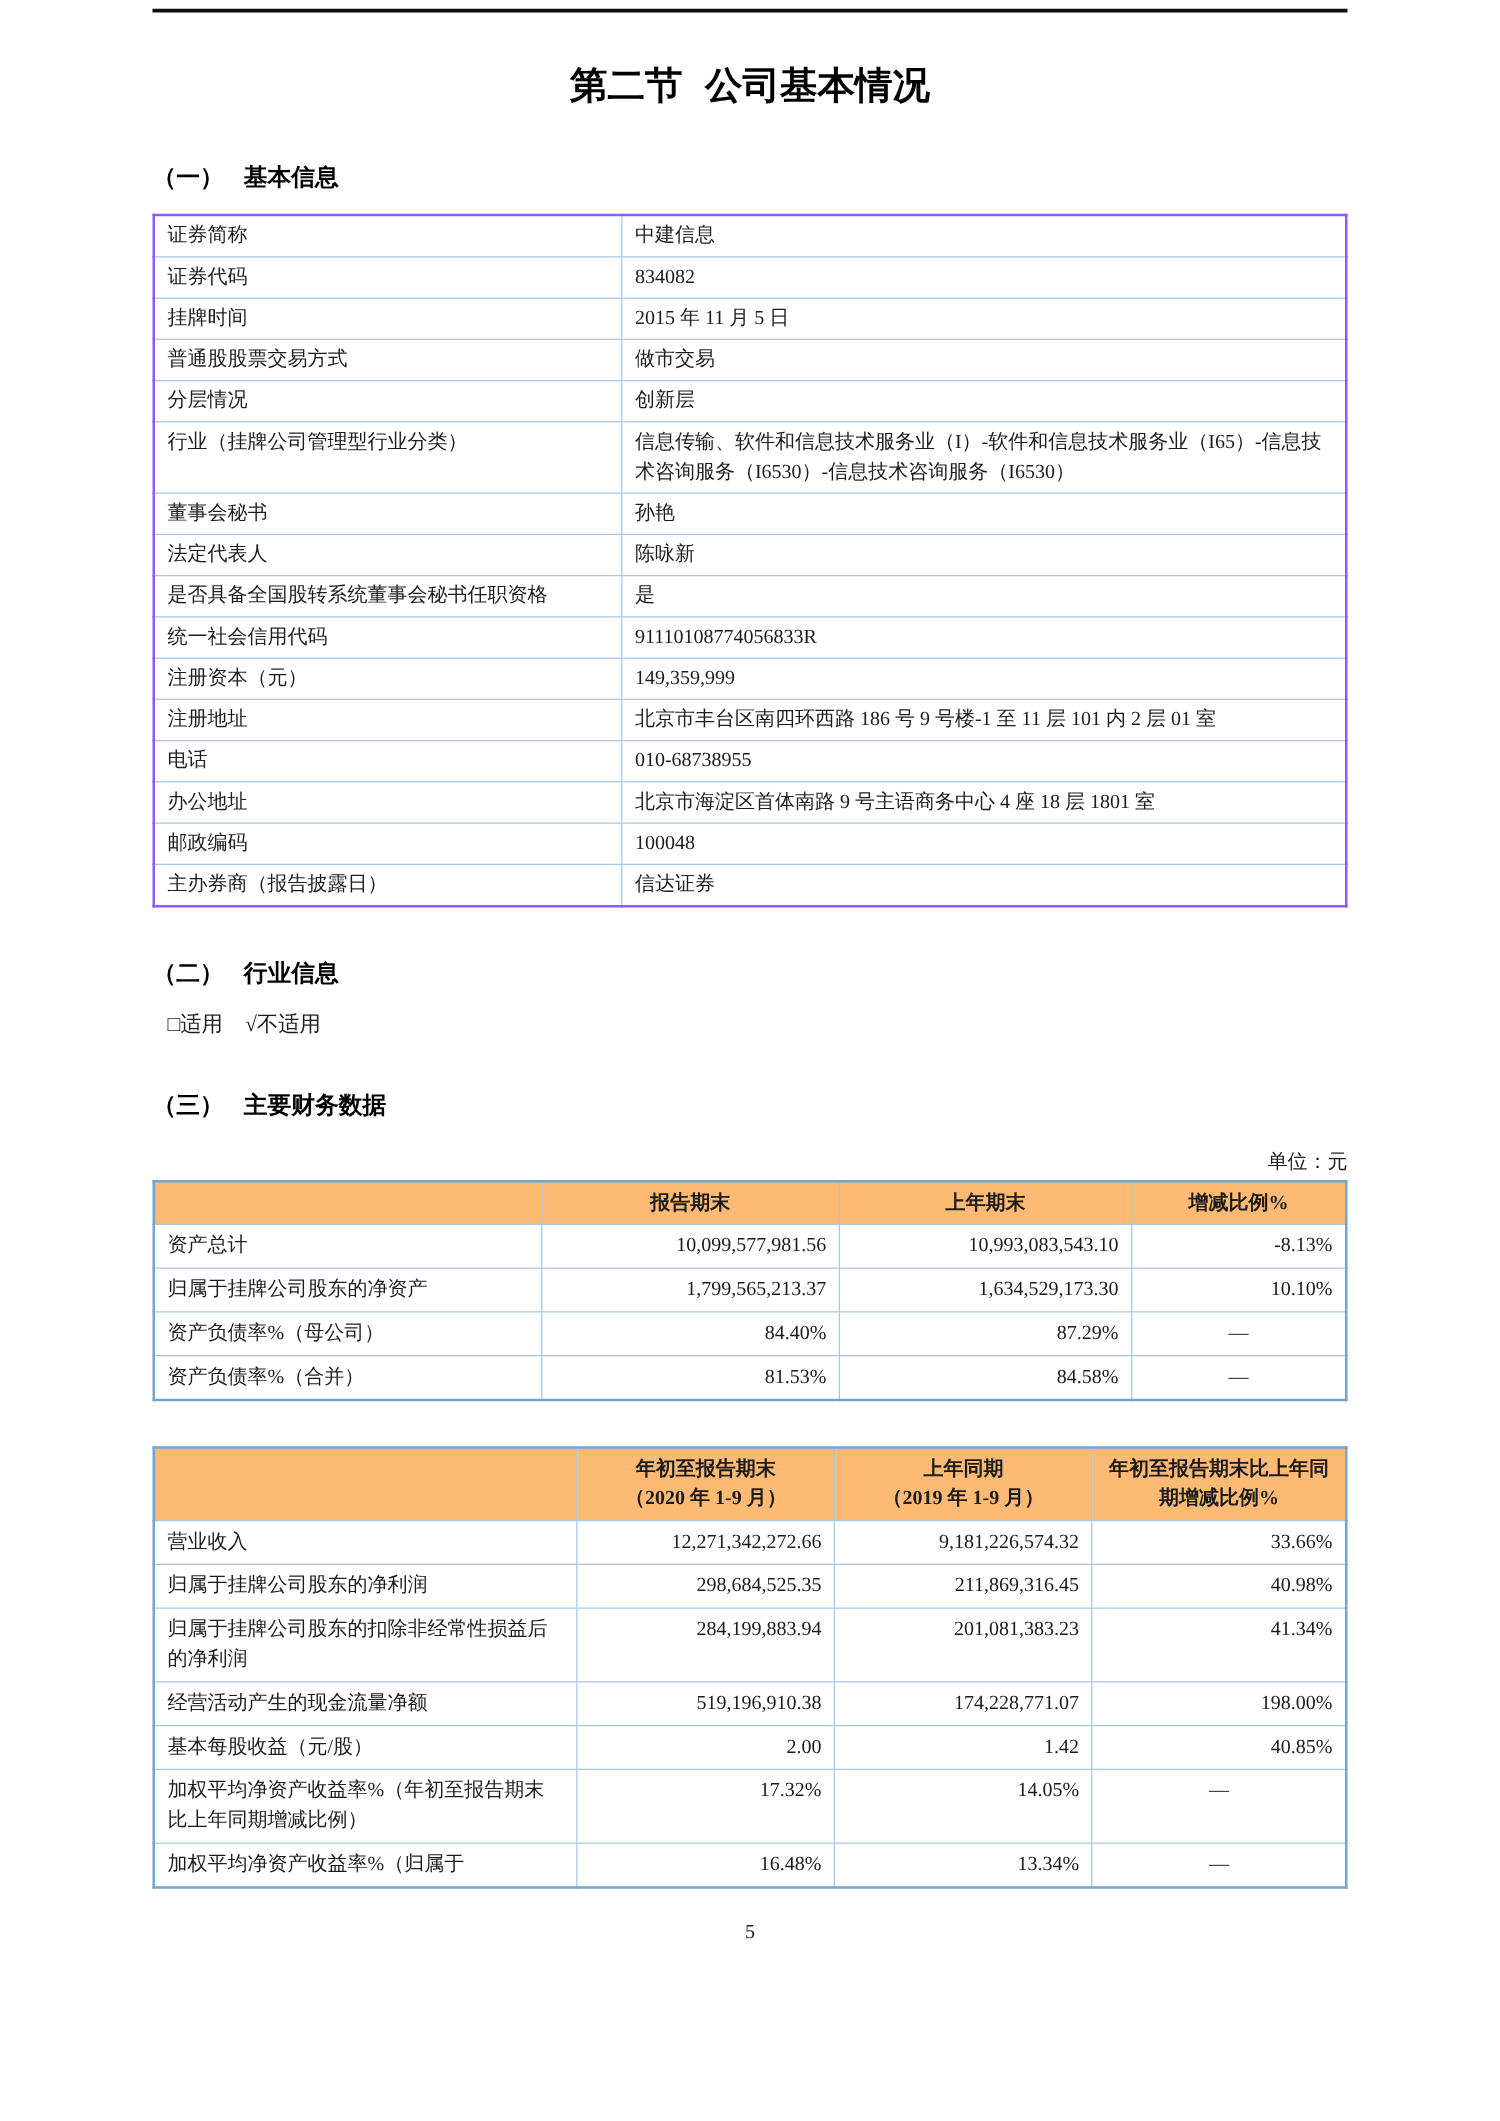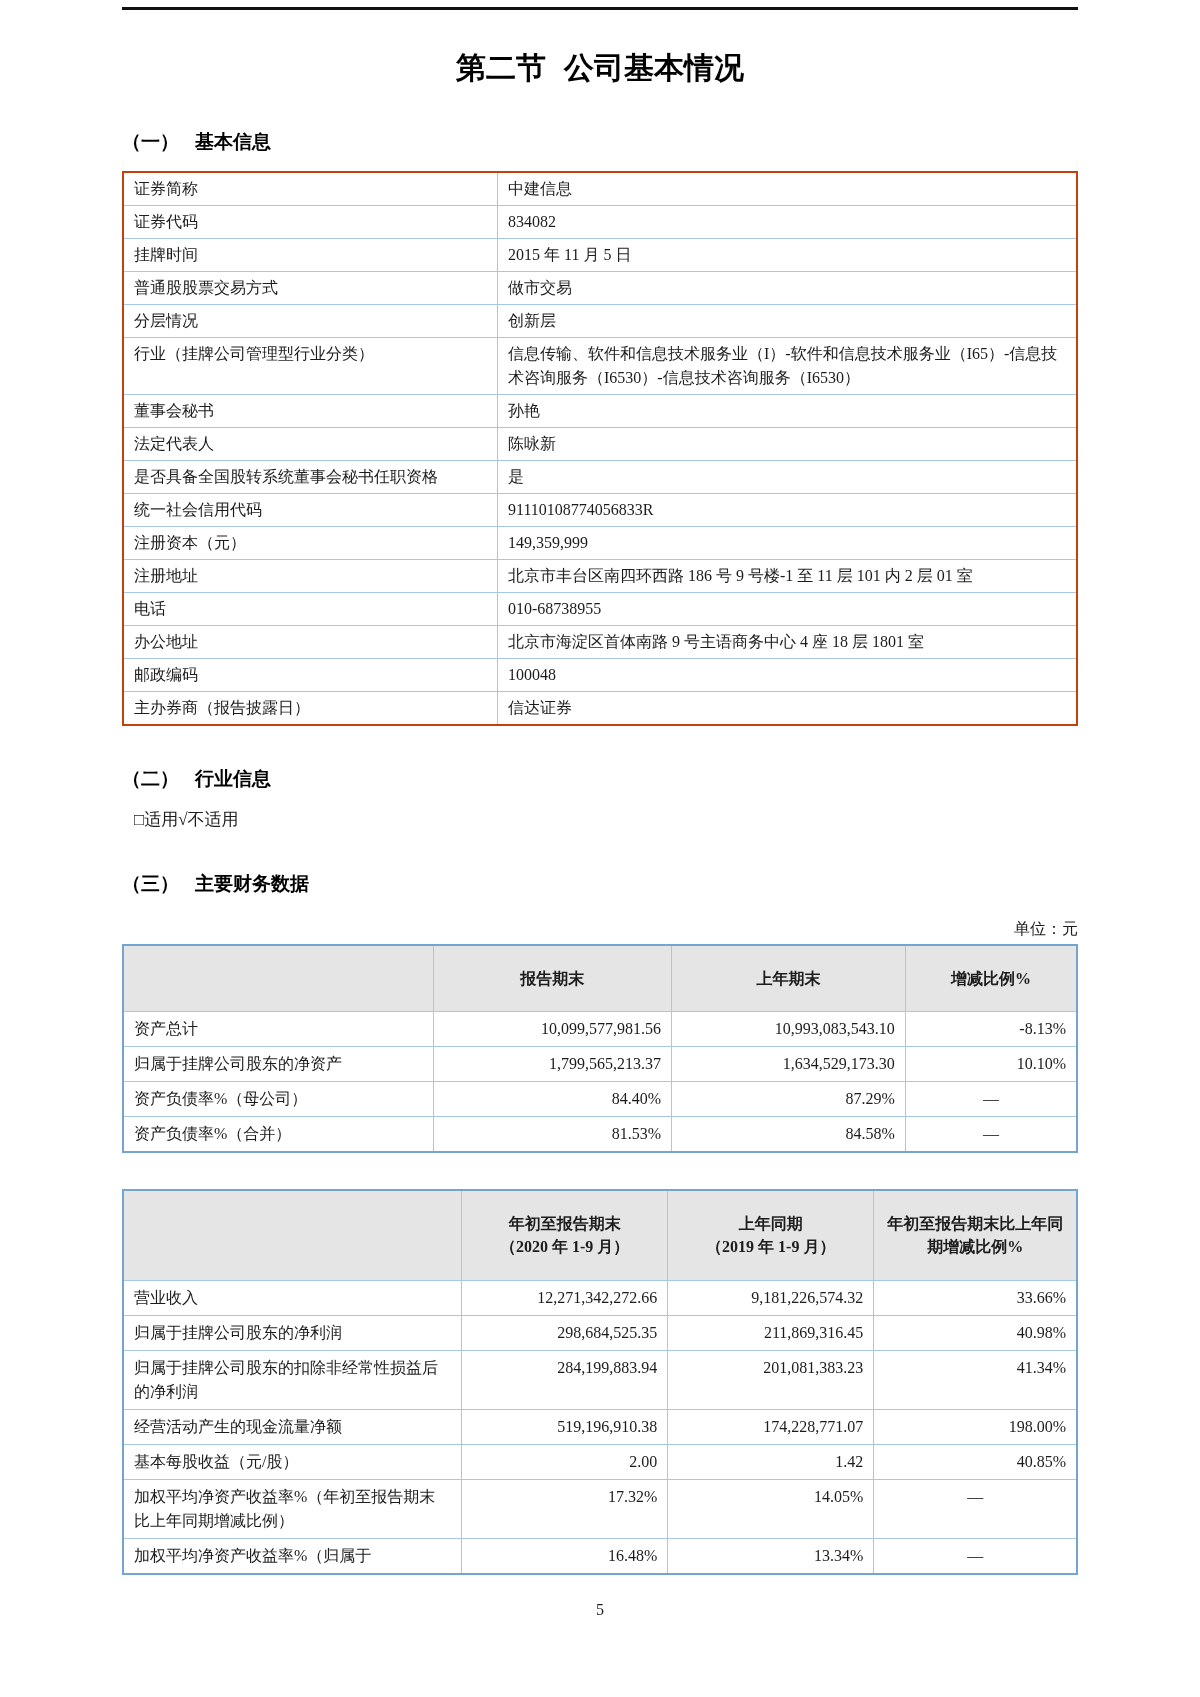--- a/index.html
+++ b/index.html
@@ -18,33 +18,33 @@
   .doc-title{
     margin-top:38px;text-align:center;font-size:30px;font-weight:bold;
     font-family:Liberation Mono, monospace;color:#000;
   }
   .sec-heading{
     margin-top:40px;font-size:19px;font-weight:bold;
     font-family:"Liberation Sans","DejaVu Sans",sans-serif;color:#000;
   }
   .sec-heading .sec-num{margin-right:16px;}
   .applicability{margin-top:16px;font-size:17px;color:#1c1c1c;}
-  .applicability .opt{margin-right:0;padding-left:12px;}
+  .applicability .opt{margin-right:18px;padding-left:12px;}
   table{border-collapse:collapse;width:100%;table-layout:fixed;}
-  .info-table{margin-top:16px;font-size:16px;border:2px solid #c2410c;}
+  .info-table{margin-top:16px;font-size:16px;border:2px solid #8b5cf6;}
   .info-table td{
     border:1px solid #a6c8e4;padding:4px 10px;line-height:1.5;
     vertical-align:top;word-break:break-all;
   }
   .info-table td.label{width:37%;}
   .unit-note{margin-top:22px;text-align:right;font-size:16px;}
   .fin-table{margin-top:4px;font-size:16px;border:2px solid #74a5d0;}
   .fin-table th{
-    border:1px solid #a6c8e4;background:#e5e5e5;font-weight:bold;
-    text-align:center;padding:21px 8px;line-height:1.45;white-space:pre-line;
+    border:1px solid #a6c8e4;background:#fdba74;font-weight:bold;
+    text-align:center;padding:5px 8px;line-height:1.45;white-space:pre-line;
     vertical-align:middle;
   }
   .fin-table td{
     border:1px solid #a6c8e4;padding:5px 10px;line-height:1.5;
     vertical-align:top;word-break:break-all;
   }
   .fin-table td.num{text-align:right;white-space:nowrap;}
   .fin-table td.center{text-align:center;}
   .fin-table.second{margin-top:36px;}
   .page-footer{margin-top:26px;text-align:center;font-size:16px;}

